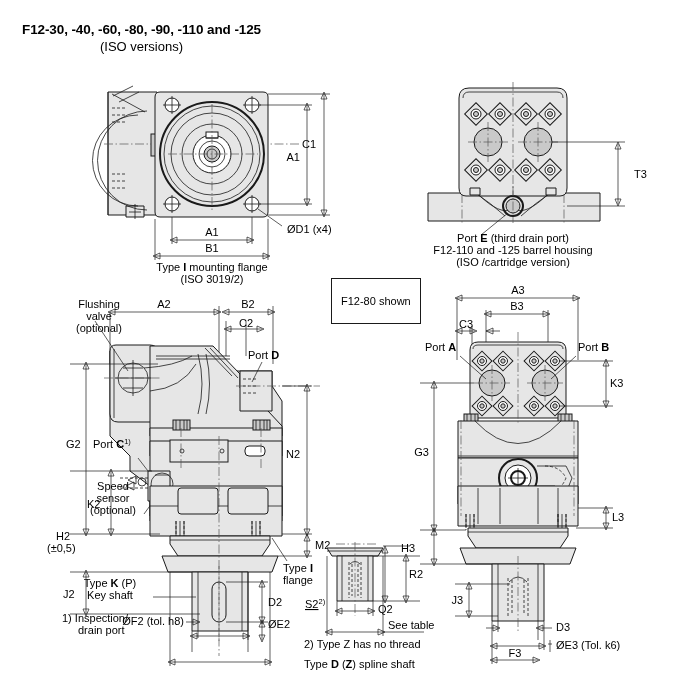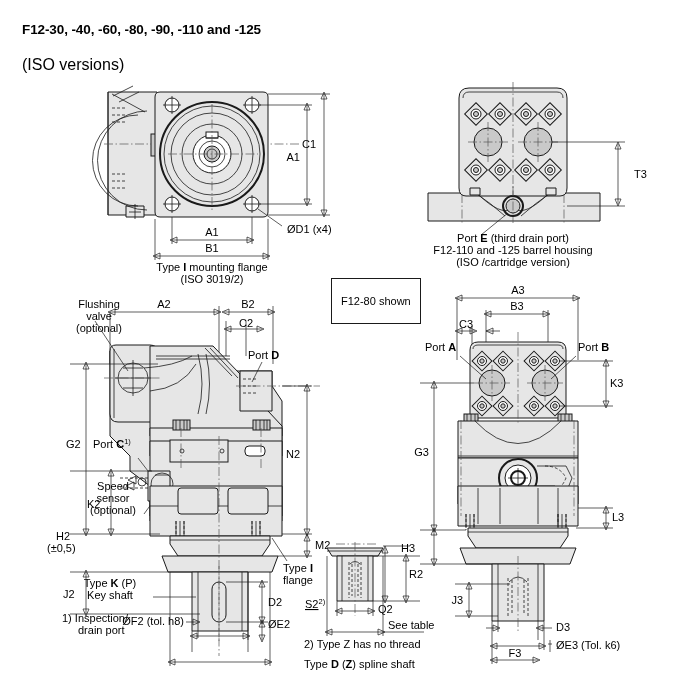--- a/index.html
+++ b/index.html
@@ -7,21 +7,21 @@
     width:685px;height:696px;
     background:#ffffff;
     font-family:"Liberation Sans", sans-serif;
     color:#000;
     position:relative;
     overflow:hidden;
   }
   .page{position:absolute;left:0;top:16px;width:685px;height:696px;}
   #title-block{position:absolute;left:22px;top:6px;}
   #title-main{font-size:13.5px;font-weight:bold;letter-spacing:-0.1px;white-space:nowrap;}
-  #title-sub{font-size:16px;margin-top:19px;white-space:nowrap;}
+  #title-sub{font-size:13px;margin-top:2px;white-space:nowrap;text-align:center;}
   svg{position:absolute;left:0;top:0;}
   text{font-family:"Liberation Sans", sans-serif;}
   .lbl{font-size:11px;}
   .cap{font-size:11px;}
   .fill-body{fill:#e6e6e6;stroke:#1a1a1a;stroke-width:1;}
   .fill-dark{fill:#c9c9c9;stroke:#1a1a1a;stroke-width:1;}
   .thin{fill:none;stroke:#1a1a1a;stroke-width:0.8;}
   .thick{fill:none;stroke:#1a1a1a;stroke-width:2;}
   .dim{fill:none;stroke:#1a1a1a;stroke-width:0.7;}
   .center{fill:none;stroke:#555;stroke-width:0.7;stroke-dasharray:9 2.5 1.5 2.5;}

